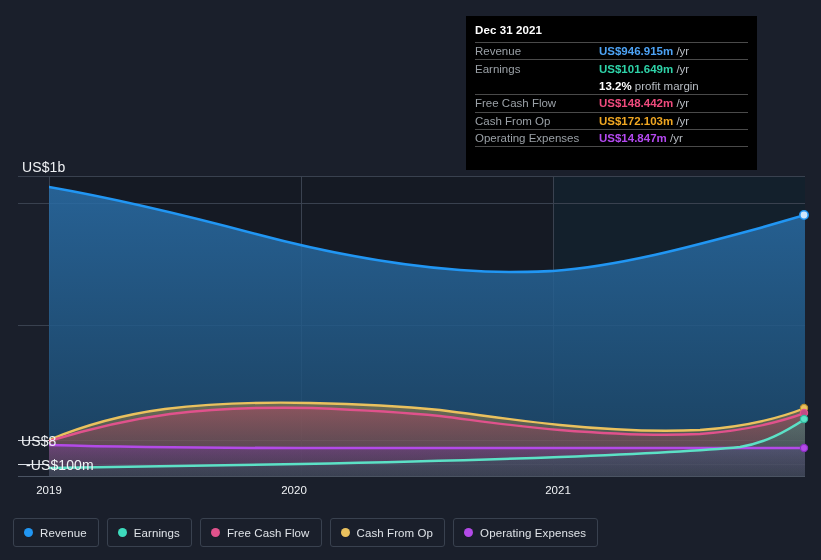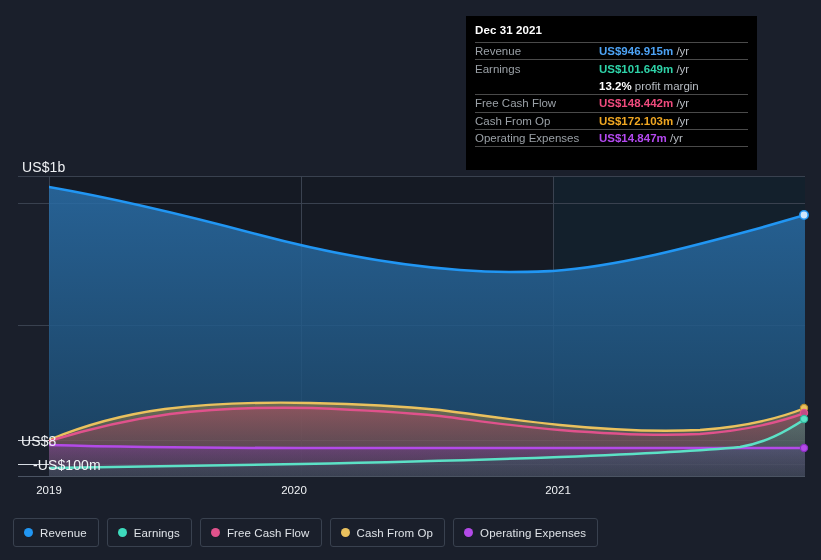--- a/index.html
+++ b/index.html
@@ -27,21 +27,21 @@
   
   .axis-label {
     position: absolute;
     font-size: 14px;
     color: #f0f2f5;
     white-space: nowrap;
     letter-spacing: 0.1px;
   }
   .y-lab-1b   { left: 22px;  top: 159px; }
   .y-lab-0    { left: 21px;  top: 433px; }
-  .y-lab-m100 { left: 33px;  top: 457px; }
+  .y-lab-m100 { left: 26px;  top: 457px; }
   .x-lab {
     position: absolute;
     top: 484px;
     font-size: 11.5px;
     color: #f0f2f5;
     transform: translateX(-50%);
     white-space: nowrap;
   }
 
   

